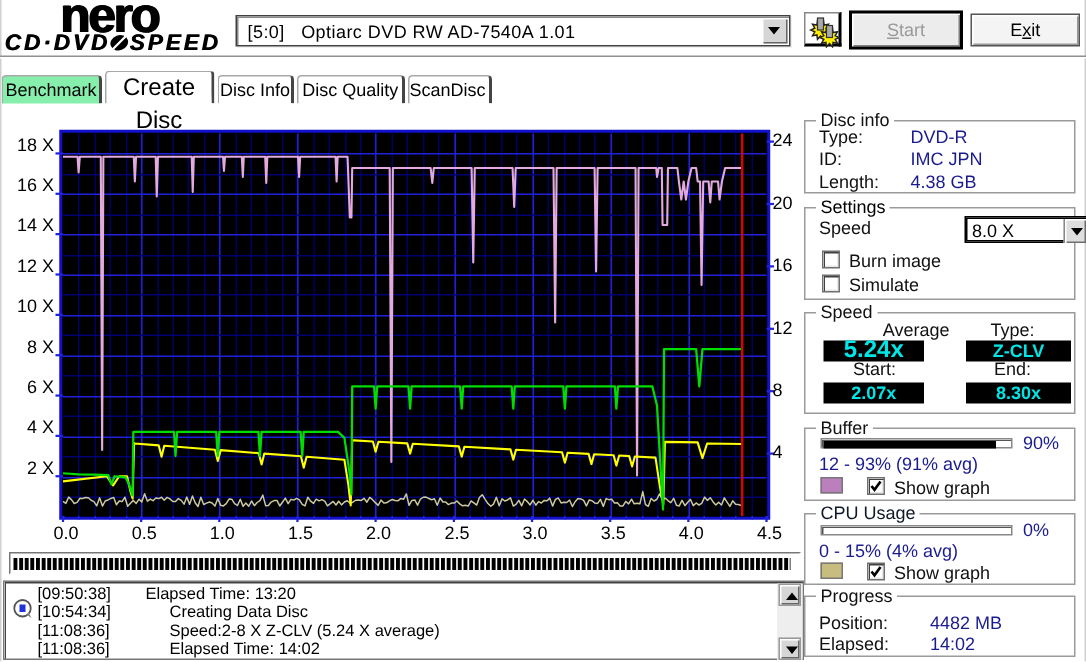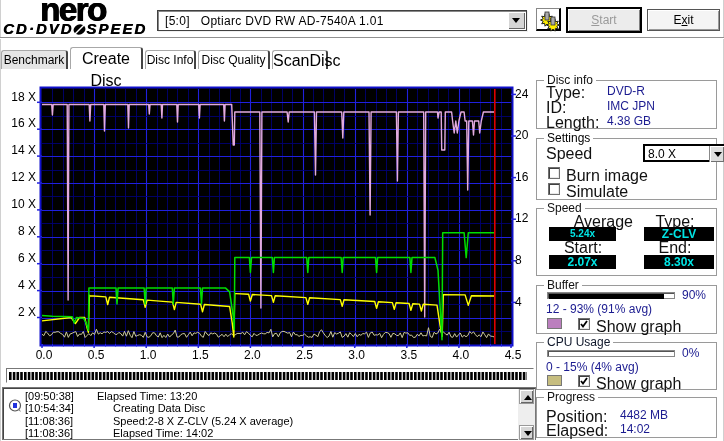--- a/index.html
+++ b/index.html
@@ -1,16 +1,16 @@
 <!DOCTYPE html>
 <html><head><meta charset="utf-8"><style>
 * { box-sizing: border-box; }
 html,body { margin:0; padding:0; width:724px; height:441px; background:#fff;
   font-family:"Liberation Sans", sans-serif; overflow:hidden; position:relative; }
-.lbl { position:absolute; font-size:16px; color:#111; white-space:nowrap; }
+.lbl { position:absolute; font-size:12px; color:#111; white-space:nowrap; }
 .val { position:absolute; font-size:12px; color:#1b1b90; white-space:nowrap; }
 </style></head>
 <body>
 <div style="position:absolute;left:0;top:0;width:1px;height:441px;background:#d0d0d0"></div>
 <div style="position:absolute;right:0;top:0;width:1px;height:441px;background:#d0d0d0"></div>
 
 <div style="position:absolute;left:20px;top:-9px;width:106px;text-align:center;font-weight:bold;font-size:33px;letter-spacing:-1.5px;text-shadow:0.6px 0 #000,-0.6px 0 #000">nero</div>
 <div style="position:absolute;left:3px;top:20px;width:150px;font-weight:bold;font-style:italic;font-size:15px;letter-spacing:2px;white-space:nowrap;text-shadow:0.5px 0 #000">CD·DVD<svg width="13" height="13" style="vertical-align:-2px">
       <ellipse cx="6.5" cy="6.5" rx="6" ry="5" fill="#000" transform="rotate(-20 6.5 6.5)"></ellipse>
       <line x1="2" y1="11" x2="11" y2="2" stroke="#fff" stroke-width="1.5"></line>
@@ -32,25 +32,25 @@
 </g>
     </svg></div>
 
 <div style="position:absolute;left:566px;top:7px;width:76px;height:26px;background:#ececec;border:2px solid #000;box-shadow:inset 1px 1px 0 #fff, inset -1px -1px 0 #808080;font-size:12px;text-align:center;line-height:22px;color:#9a9a9a"><u>S</u>tart</div>
 
 <div style="position:absolute;left:647px;top:9px;width:73px;height:22px;background:#f4f4f4;border:1px solid #555;box-shadow:inset 1px 1px 0 #fff, inset -1px -1px 0 #999;font-size:12px;text-align:center;line-height:20px">E<u>x</u>it</div>
 
 <div style="position:absolute;left:0;top:37px;width:724px;height:1px;background:#909090"></div>
 <div style="position:absolute;left:0;top:38px;width:724px;height:1px;background:#ffffff"></div>
 
-<div style="position:absolute;left:1px;top:50px;width:67px;height:19px;background:#e5e5e5;border:1px solid #a8a8a8;border-right:2px solid #444;border-bottom:none;border-radius:3px 3px 0 0;z-index:1;font-size:12px;text-align:center;line-height:19px">Benchmark</div>
+<div style="position:absolute;left:1px;top:50px;width:67px;height:19px;background:#86efac;border:1px solid #a8a8a8;border-right:2px solid #444;border-bottom:none;border-radius:3px 3px 0 0;z-index:1;font-size:12px;text-align:center;line-height:19px">Benchmark</div>
 <div style="position:absolute;left:70px;top:47px;width:73px;height:22px;background:#fff;border:1px solid #a8a8a8;border-right:2px solid #444;border-bottom:none;border-radius:3px 3px 0 0;z-index:2;font-size:16px;text-align:center;line-height:22px">Create Disc</div>
 <div style="position:absolute;left:145px;top:50px;width:51px;height:19px;background:#fff;border:1px solid #a8a8a8;border-right:2px solid #444;border-bottom:none;border-radius:3px 3px 0 0;z-index:1;font-size:12px;text-align:center;line-height:19px">Disc Info</div>
 <div style="position:absolute;left:198px;top:50px;width:72px;height:19px;background:#fff;border:1px solid #a8a8a8;border-right:2px solid #444;border-bottom:none;border-radius:3px 3px 0 0;z-index:1;font-size:12px;text-align:center;line-height:19px">Disc Quality</div>
-<div style="position:absolute;left:272px;top:50px;width:56px;height:19px;background:#fff;border:1px solid #a8a8a8;border-right:2px solid #444;border-bottom:none;border-radius:3px 3px 0 0;z-index:1;font-size:16px;text-align:right;line-height:19px">ScanDisc</div>
+<div style="position:absolute;left:272px;top:50px;width:56px;height:19px;background:#fff;border:1px solid #a8a8a8;border-right:2px solid #444;border-bottom:none;border-radius:3px 3px 0 0;z-index:1;font-size:12px;text-align:left;line-height:19px">ScanDisc</div>
 
 <svg width="530" height="300" style="position:absolute;left:0;top:70px" font-family="Liberation Sans, sans-serif">
 <rect x="40.5" y="17.5" width="472.0" height="258.0" fill="#000000" stroke="#1111cc" stroke-width="2"></rect>
 <line x1="52.5" y1="19.0" x2="52.5" y2="274.0" stroke="#000072" stroke-width="0.9"></line>
     <line x1="63.5" y1="19.0" x2="63.5" y2="274.0" stroke="#000072" stroke-width="0.9"></line>
     <line x1="73.5" y1="19.0" x2="73.5" y2="274.0" stroke="#000072" stroke-width="0.9"></line>
     <line x1="84.5" y1="19.0" x2="84.5" y2="274.0" stroke="#000072" stroke-width="0.9"></line>
     <line x1="94.5" y1="19.0" x2="94.5" y2="274.0" stroke="#2020dd" stroke-width="1.1"></line>
     <line x1="105.5" y1="19.0" x2="105.5" y2="274.0" stroke="#000072" stroke-width="0.9"></line>
     <line x1="115.5" y1="19.0" x2="115.5" y2="274.0" stroke="#000072" stroke-width="0.9"></line>
@@ -405,21 +405,21 @@
     <div class="lbl" style="left:30px;top:29px">Burn image</div>
 <div style="position:absolute;left:12px;top:45px;width:12px;height:12px;background:#fff;border:1px solid #707070;box-shadow:inset 1px 1px 0 #404040, inset -1px -1px 0 #e8e8e8"></div>
     <div class="lbl" style="left:30px;top:45px">Simulate</div>
   </div>
 <div style="position:absolute;left:536px;top:208px;width:181px;height:68px">
 <fieldset style="position:absolute;left:0;top:0;width:181px;height:68px;margin:0;padding:0;border:1px solid #9a9a9a;box-shadow:1px 1px 0 #fff, inset 1px 1px 0 #fff"></fieldset>
 <div style="position:absolute;left:8px;top:-7px;background:#fff;padding:0 3px;font-size:12px;color:#111">Speed</div>
 
 <div class="lbl" style="left:-3px;top:5px;width:100px;text-align:right">Average</div>
 <div class="lbl" style="left:100px;top:5px;width:78px;text-align:center">Type:</div>
-<div style="position:absolute;left:13px;top:19px;width:67px;height:14px;background:#000;color:#00e5e5;font-weight:bold;font-size:10px;text-align:center;line-height:14px">5.24x</div>
+<div style="position:absolute;left:13px;top:19px;width:67px;height:14px;background:#000;color:#00e5e5;font-weight:bold;font-size:16px;text-align:center;line-height:14px">5.24x</div>
 <div style="position:absolute;left:108px;top:19px;width:70px;height:14px;background:#000;color:#00e5e5;font-weight:bold;font-size:12px;text-align:center;line-height:14px">Z-CLV</div>
 <div class="lbl" style="left:-3px;top:31px;width:100px;text-align:center">Start:</div>
 <div class="lbl" style="left:100px;top:31px;width:78px;text-align:center">End:</div>
 <div style="position:absolute;left:13px;top:47px;width:67px;height:14px;background:#000;color:#00e5e5;font-weight:bold;font-size:12px;text-align:center;line-height:14px">2.07x</div>
 <div style="position:absolute;left:108px;top:47px;width:70px;height:14px;background:#000;color:#00e5e5;font-weight:bold;font-size:12px;text-align:center;line-height:14px">8.30x</div>
   </div>
 <div style="position:absolute;left:536px;top:285px;width:181px;height:49px">
 <fieldset style="position:absolute;left:0;top:0;width:181px;height:49px;margin:0;padding:0;border:1px solid #9a9a9a;box-shadow:1px 1px 0 #fff, inset 1px 1px 0 #fff"></fieldset>
 <div style="position:absolute;left:8px;top:-7px;background:#fff;padding:0 3px;font-size:12px;color:#111">Buffer</div>
 

